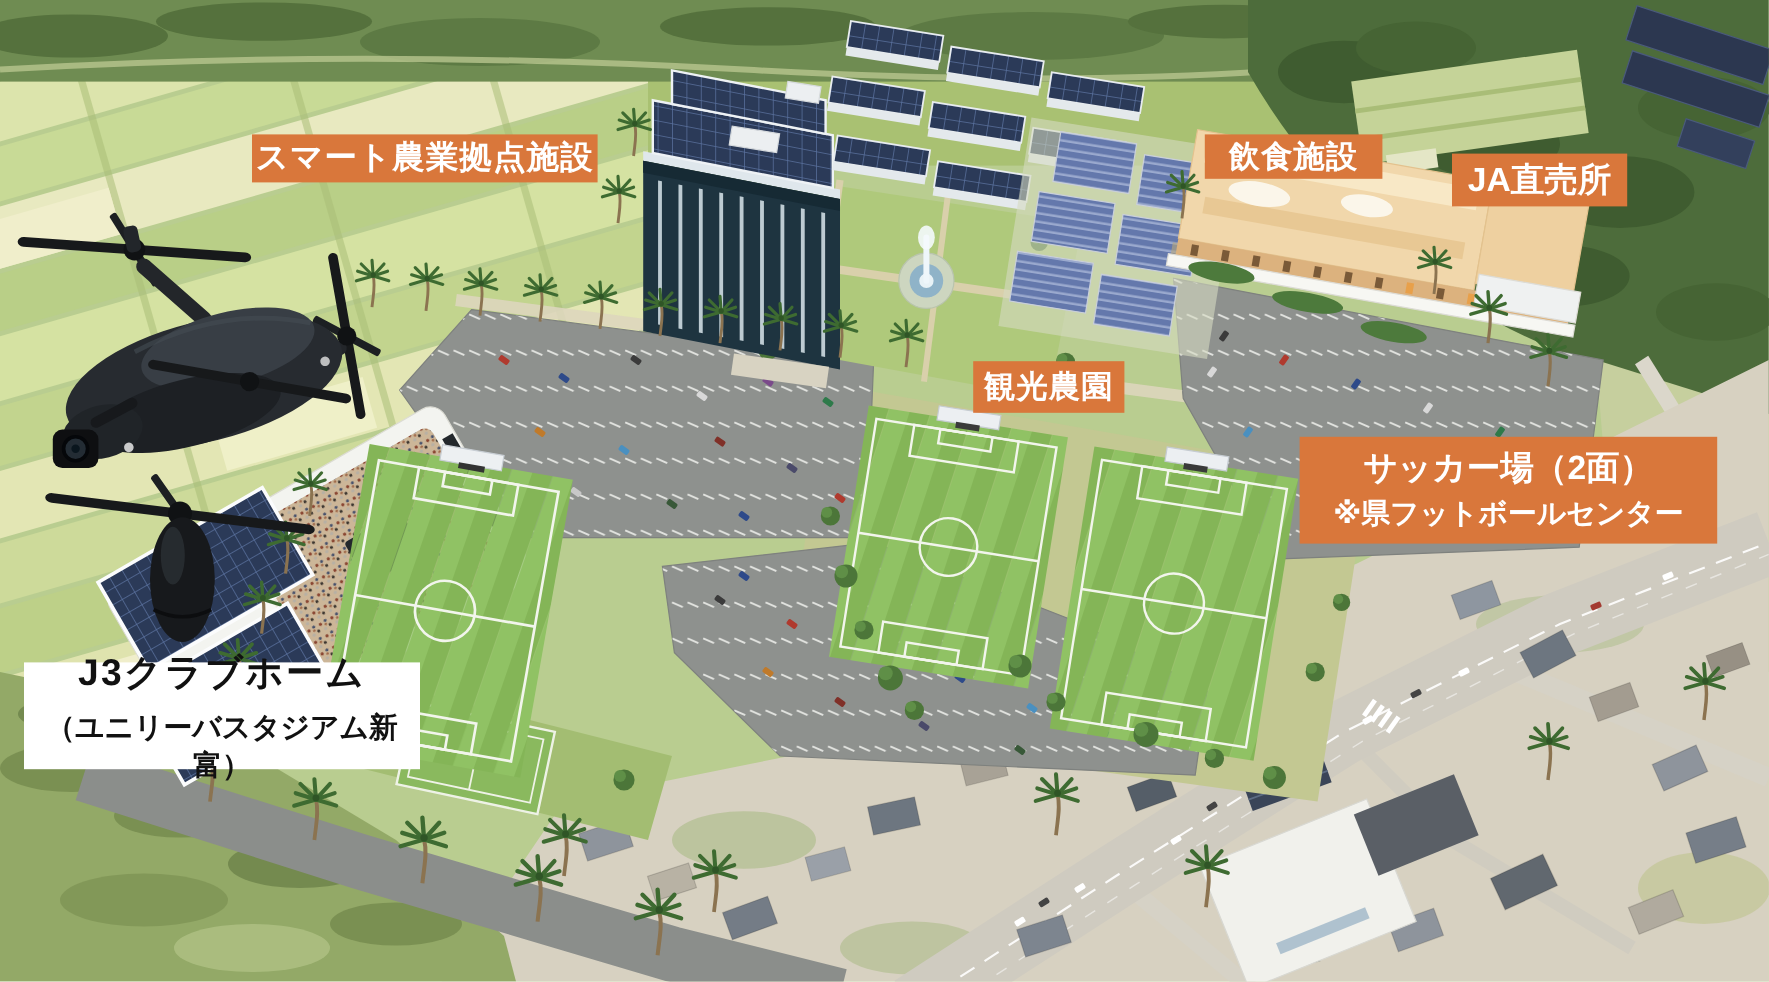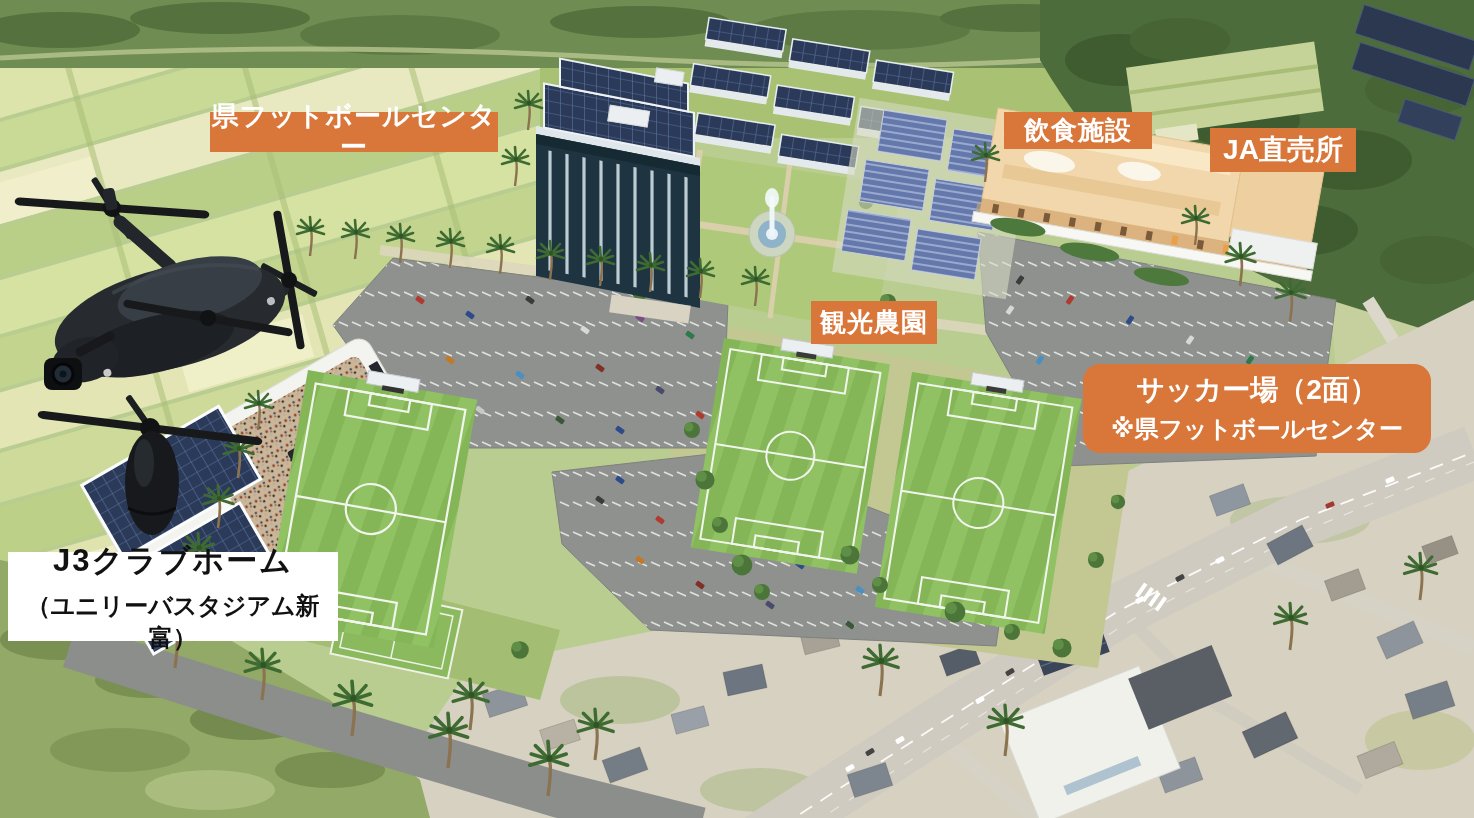--- a/index.html
+++ b/index.html
@@ -2,31 +2,31 @@
 <html style="--tag-bg: #D9773B; --tag-fg: #FFFFFF; --wtag-bg: #FFFFFF; --wtag-fg: #111111;"><head>
 <meta charset="utf-8">
 <style>
   html,body{margin:0;padding:0;background:#fff;}
   .stage{position:relative;width:1474px;height:818px;overflow:hidden;
          font-family:"Liberation Sans","DejaVu Sans",sans-serif;}
   .stage svg{position:absolute;left:0;top:0;}
   .tag{position:absolute;background:var(--tag-bg,#D9773B);color:var(--tag-fg,#fff);
        display:flex;align-items:center;justify-content:center;font-weight:bold;
        text-align:center;line-height:1.15;}
-  .tag--two{flex-direction:column;justify-content:center;gap:9px;border-radius:17px;}
+  .tag--two{flex-direction:column;justify-content:center;gap:9px;}
   .tag-white{position:absolute;background:var(--wtag-bg,#fff);color:var(--wtag-fg,#111);
        display:flex;flex-direction:column;align-items:center;justify-content:center;
        font-weight:bold;text-align:center;gap:8px;}
   #tag-smart{left:210px;top:112px;width:288px;height:40px;font-size:27px;letter-spacing:1px;}
   #tag-dining{left:1004px;top:112px;width:148px;height:37px;font-size:26px;letter-spacing:1px;}
   #tag-ja{left:1210px;top:128px;width:146px;height:44px;font-size:28px;}
   #tag-farm{left:811px;top:274px;width:126px;height:43px;font-size:26px;letter-spacing:1px;margin-top:27px;}
   #tag-soccer{left:1083px;top:364px;width:348px;height:89px;font-size:28px;}
   #tag-soccer .l2{font-size:24px;}
-  #tag-stadium{left:8px;top:552px;width:330px;height:89px;}
+  #tag-stadium{left:20px;top:552px;width:330px;height:89px;}
   #tag-stadium .l1{font-size:31px;letter-spacing:2px;}
   #tag-stadium .l2{font-size:24px;}
 </style>
 </head>
 <body>
 
 <div class="stage">
 <svg viewBox="0 0 1474 818" width="1474" height="818" aria-hidden="true">
   <defs>
     <pattern id="solarcells" patternUnits="userSpaceOnUse" width="12" height="12">
@@ -550,21 +550,21 @@
     </g>
     <g>
       <path d="M80 352 L110 336" stroke="#17191c" stroke-width="9" stroke-linecap="round"></path>
       <rect x="44" y="358" width="38" height="32" rx="8" fill="#0e0f11"></rect>
       <circle cx="63" cy="374" r="10" fill="#232c34" stroke="#05070a" stroke-width="3"></circle>
       <circle cx="63" cy="374" r="3.5" fill="#0a161e"></circle>
     </g>
   </g>
 </svg>
 
-<div id="tag-smart" class="tag">県フットボールセンター</div>
+<div id="tag-smart" class="tag">スマート農業拠点施設</div>
 <div id="tag-ja" class="tag">JA直売所</div>
 <div id="tag-dining" class="tag">飲食施設</div>
 <div id="tag-farm" class="tag">観光農園</div>
 <div id="tag-soccer" class="tag tag--two">
   <span class="l1">サッカー場（2面）</span>
   <span class="l2">※県フットボールセンター</span>
 </div>
 <div id="tag-stadium" class="tag-white">
   <span class="l1">J3クラブホーム</span>
   <span class="l2">（ユニリーバスタジアム新富）</span>

